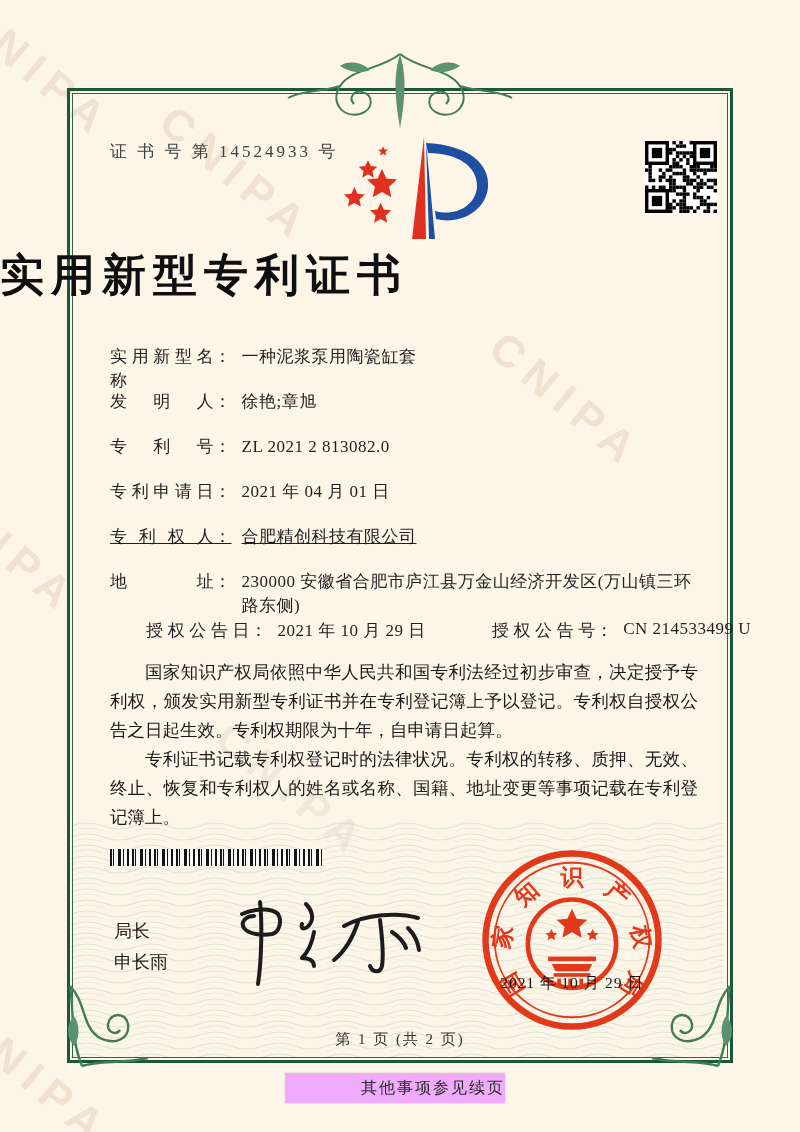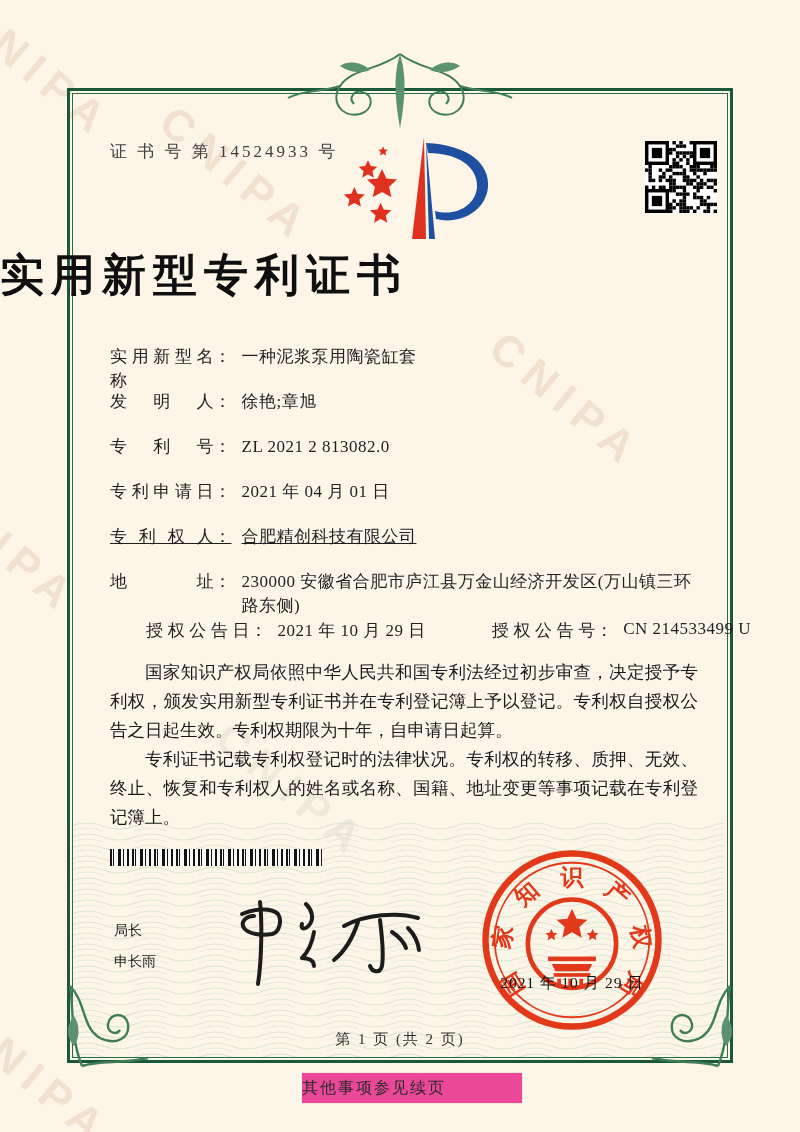--- a/index.html
+++ b/index.html
@@ -69,32 +69,32 @@
   }
   .body-text p{margin:0;text-indent:2em;}
   
   .barcode{
     position:absolute;left:110px;top:849px;width:212px;height:17px;
     background:repeating-linear-gradient(90deg,
       #141414 0 2px,#f8f8f5 2px 3px,#141414 3px 4px,#f8f8f5 4px 8px,
       #141414 8px 11px,#f8f8f5 11px 13px,#141414 13px 14px,#f8f8f5 14px 17px,
       #141414 17px 19px,#f8f8f5 19px 22px);
   }
-  .director{position:absolute;left:114px;top:916px;font-family:Liberation Mono, monospace;
-    font-size:14px;color:#222;line-height:31px;}
+  .director{position:absolute;left:114px;top:916px;font-family:Liberation Serif, serif;
+    font-size:18px;color:#222;line-height:31px;}
   .signature{position:absolute;left:222px;top:888px;}
   .seal{position:absolute;left:480px;top:848px;}
   .page-footer{
     position:absolute;left:0;top:1030px;width:800px;text-align:center;
     font-size:15px;letter-spacing:2px;color:#333;
   }
   .cont-note{
-    position:absolute;left:301px;top:1072px;width:220px;height:30px;
-    background:#ec4899;border:1px solid #f1e8d8;
-    text-align:left;line-height:30px;font-size:16px;letter-spacing:2px;color:#2a2a2a;
+    position:absolute;left:284px;top:1072px;width:220px;height:30px;
+    background:#f0abfc;border:1px solid #f1e8d8;
+    text-align:right;line-height:30px;font-size:16px;letter-spacing:2px;color:#2a2a2a;
   }
 </style>
 </head>
 <body>
 
 <span class="wm" style="left:-18px;top:-8px;">CNIPA</span>
 <span class="wm" style="left:182px;top:96px;">CNIPA</span>
 <span class="wm" style="left:512px;top:322px;">CNIPA</span>
 <span class="wm" style="left:-52px;top:468px;">CNIPA</span>
 <span class="wm gray" style="left:238px;top:712px;">CNIPA</span>

